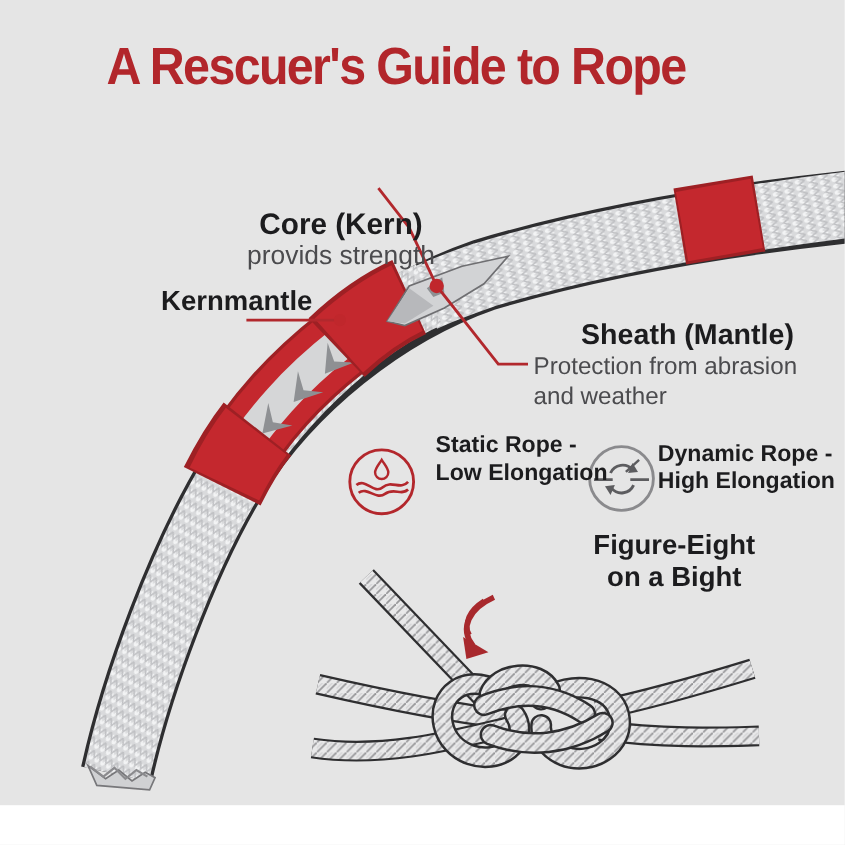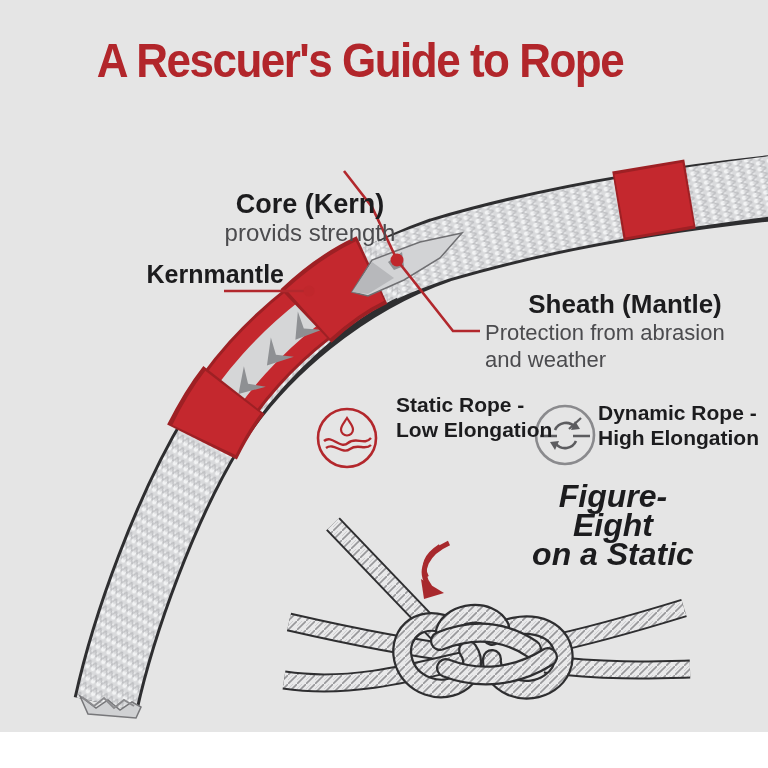--- a/index.html
+++ b/index.html
@@ -24,21 +24,21 @@
   .core-label .lbl-sub{font-size:24px;line-height:28px;}
   .kern-label{left:64px;top:260px;width:220px;text-align:right;}
   .kern-label .lbl-head{font-size:25px;line-height:29px;}
   .sheath-label{left:485px;top:290px;width:280px;text-align:left;}
   .sheath-label .lbl-head{font-size:26px;line-height:29px;text-align:center;}
   .sheath-label .lbl-sub{font-size:22px;line-height:27px;}
   .static-label{left:384px;top:392px;width:160px;margin-left:12px;}
   .dynamic-label{left:598px;top:400px;width:170px;}
   .rope-type .lbl-head{font-size:21px;line-height:25px;}
   .fig8-label{left:523px;top:482px;width:180px;text-align:center;}
-  .fig8-label .lbl-head{font-size:32px;line-height:29px;font-style:italic;}
+  .fig8-label .lbl-head{font-size:25px;line-height:29px;}
 </style>
 </head>
 <body>
 
 <div class="canvas">
 
   <svg class="art" width="768" height="768" viewBox="0 0 768 768">
     <defs>
       <pattern id="braidA" width="11" height="12" patternUnits="userSpaceOnUse" patternTransform="rotate(-14)">
         <rect width="11" height="12" fill="#d9dadc"></rect>
@@ -186,16 +186,16 @@
     <div class="lbl-head">Low Elongation</div>
   </div>
 
   <div class="txt rope-type dynamic-label">
     <div class="lbl-head">Dynamic Rope -</div>
     <div class="lbl-head">High Elongation</div>
   </div>
 
   <div class="txt fig8-label">
     <div class="lbl-head">Figure-Eight</div>
-    <div class="lbl-head">on a Static</div>
+    <div class="lbl-head">on a Bight</div>
   </div>
 
 </div>
 
 </body></html>

